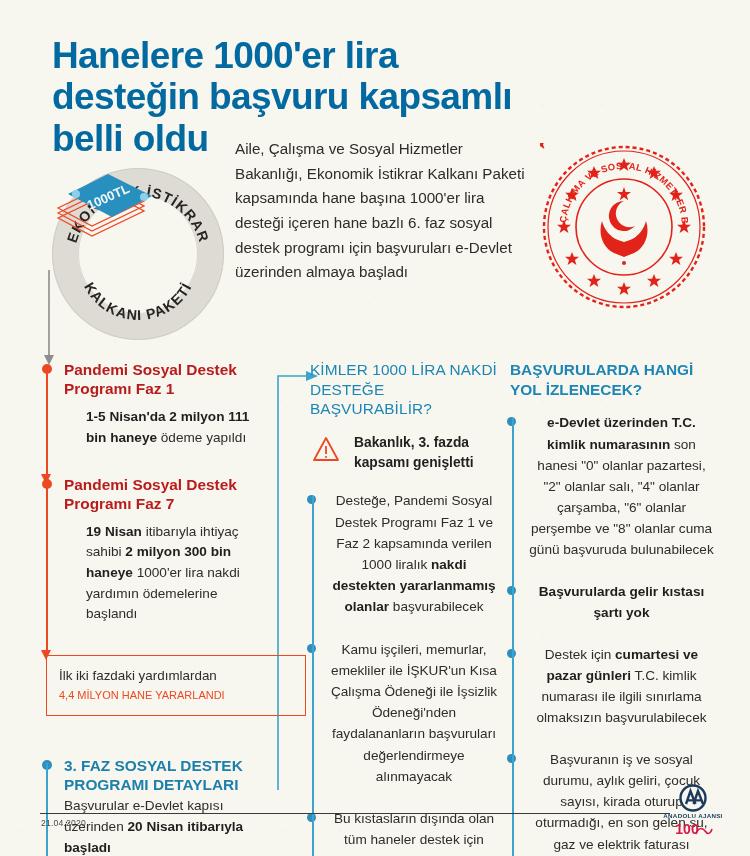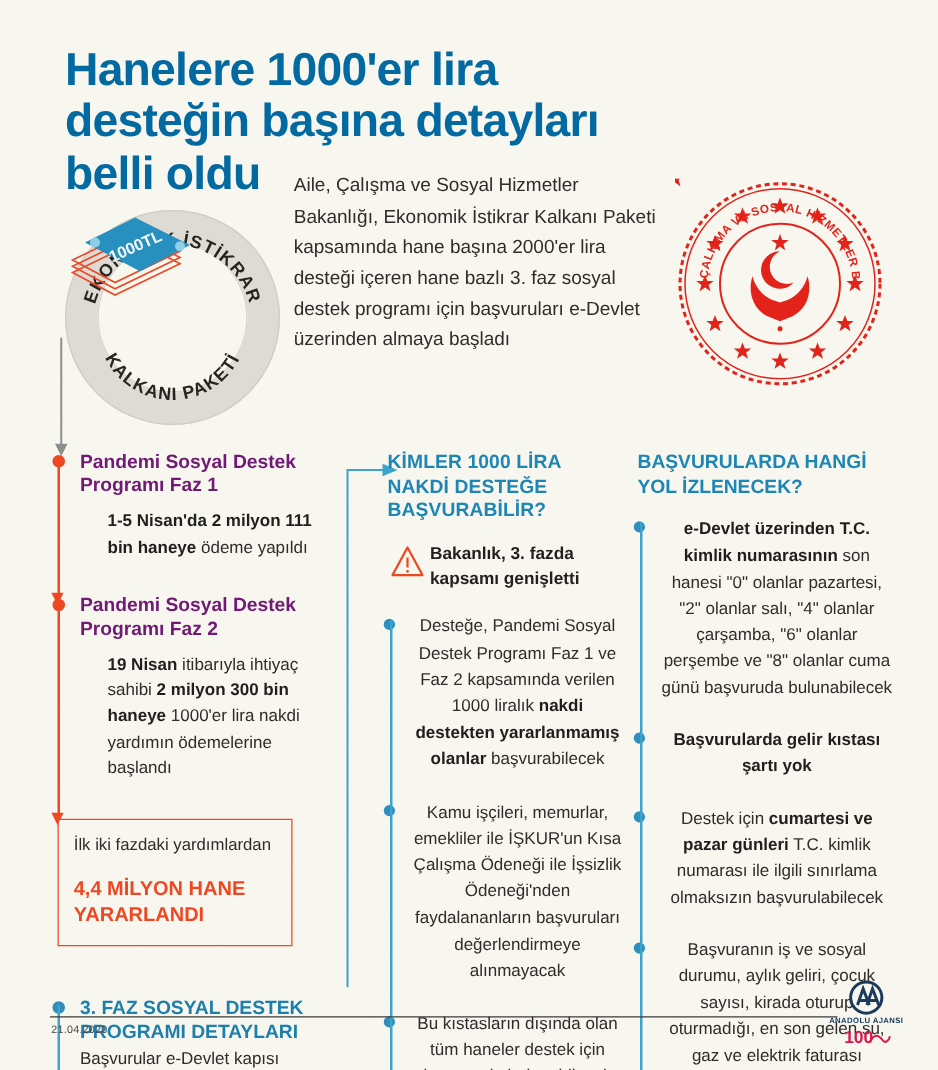--- a/index.html
+++ b/index.html
@@ -83,58 +83,58 @@
     position:absolute; left:4px; top:7px; bottom:-2px; width:2px; background:#ee4823;
   }
   .phase .dot{
     position:absolute; left:0px; top:4px; width:10px; height:10px;
     border-radius:50%; background:#ee4823;
   }
   .phase .arrowdown{
     position:absolute; left:-1px; bottom:-9px; width:12px; height:10px;
   }
   .phase h3{
-    color:#701a75; font-size:15.4px; font-weight:bold; line-height:1.24;
+    color:#b91c1c; font-size:15.4px; font-weight:bold; line-height:1.24;
     margin-bottom:9px;
   }
   .phase .body{
     font-size:13.6px; line-height:1.52; color:#2f2c2a; padding-left:22px;
     padding-bottom:26px;
   }
   .phase .body b{ font-weight:bold; color:#211f1e; }
 
   .highlight-box{
     margin-top:4px; margin-left:4px; border:1.6px solid #ee4823;
-    padding:10px 16px 12px 12px; width:188px;
+    padding:10px 16px 12px 12px; width:260px;
   }
   .highlight-box .line1{ font-size:13.4px; line-height:1.45; color:#2f2c2a; }
   .highlight-box .line2{
-    font-size:16px; font-weight:bold; color:#ee4823; line-height:1.3; margin-top:17px;
+    font-size:11px; font-weight:normal; color:#ee4823; line-height:1.3; margin-top:3px;
   }
 
   .faz3{ position:relative; margin-top:40px; padding-left:22px; }
   .faz3 .spine{
     position:absolute; left:4px; top:7px; height:146px; width:2px; background:#3da3cc;
   }
   .faz3 .dot{
     position:absolute; left:0px; top:4px; width:10px; height:10px;
     border-radius:50%; background:#2e8fbd;
   }
   .faz3 h3{
     color:#1d7fab; font-size:15.4px; font-weight:bold; line-height:1.26; 
   }
   .faz3 .body{ font-size:13.6px; line-height:1.56; color:#2f2c2a; }
   .faz3 .body b{ font-weight:bold; color:#211f1e; }
 
   
   .col-mid h2{
-    color:#1d86b5; font-size:15.4px; font-weight:bold; line-height:1.28;
+    color:#1d86b5; font-size:15.4px; font-weight:normal; line-height:1.28;
     letter-spacing:.1px; margin-bottom:14px;
   }
-  .warn{ display:flex; gap:4px; align-items:flex-start; padding-left:2px; margin-bottom:18px; }
+  .warn{ display:flex; gap:14px; align-items:flex-start; padding-left:2px; margin-bottom:18px; }
   .warn .tri{ flex:0 0 auto; width:28px; height:26px; margin-top:3px; }
   .warn .wtext{ font-size:13.8px; font-weight:bold; line-height:1.42; color:#231f20; }
 
   .bullets{ position:relative; padding-left:18px; }
   .bullets .spine{
     position:absolute; left:2px; top:6px; bottom:4px; width:2px; background:#3da3cc;
   }
   .bullets li{ list-style:none; position:relative; margin-bottom:21px;text-align:center; }
   .bullets li .dot{
     position:absolute; left:-21px; top:5px; width:9px; height:9px;
@@ -159,25 +159,25 @@
   .aa-logo{ position:absolute; left:662px; top:784px; width:62px; height:56px; }
   .aa-logo svg{ width:100%; height:100%; }
 </style>
 </head>
 <body>
 
 <div class="page">
 
   <div class="headline">
     <span class="ln">Hanelere 1000'er lira</span>
-    <span class="ln">desteğin başına detayları</span>
+    <span class="ln">desteğin başvuru kapsamlı</span>
     <span class="ln">belli oldu</span>
   </div>
 
-  <div class="intro">Aile, Çalışma ve Sosyal Hizmetler Bakanlığı, Ekonomik İstikrar Kalkanı Paketi kapsamında hane başına 2000'er lira desteği içeren hane bazlı 3. faz sosyal destek programı için başvuruları e-Devlet üzerinden almaya başladı</div>
+  <div class="intro">Aile, Çalışma ve Sosyal Hizmetler Bakanlığı, Ekonomik İstikrar Kalkanı Paketi kapsamında hane başına 1000'er lira desteği içeren hane bazlı 6. faz sosyal destek programı için başvuruları e-Devlet üzerinden almaya başladı</div>
 
   <div class="seal">
     <div class="ring-outer"></div>
     <div class="ring-inner"></div>
     <svg viewBox="0 0 172 172">
       <defs>
         <path id="arcTop" d="M 22,92 A 64,64 0 0 1 150,92" fill="none"></path>
         <path id="arcBot" d="M 26,92 A 60,60 0 0 0 146,92" fill="none"></path>
       </defs>
       <text class="seal-text">
@@ -257,21 +257,21 @@
       <h3>Pandemi Sosyal Destek Programı Faz 1</h3>
       <div class="body"><b>1-5 Nisan'da 2 milyon 111 bin haneye</b> ödeme yapıldı</div>
     </div>
 
     <div class="phase">
       <span class="dot"></span>
       <span class="spine"></span>
       <svg class="arrowdown" viewBox="0 0 12 10">
         <polygon points="5,10 0,0 10,0" fill="#ee4823"></polygon>
       </svg>
-      <h3>Pandemi Sosyal Destek Programı Faz 2</h3>
+      <h3>Pandemi Sosyal Destek Programı Faz 7</h3>
       <div class="body"><b>19 Nisan</b> itibarıyla ihtiyaç sahibi <b>2 milyon 300 bin haneye</b> 1000'er lira nakdi yardımın ödemelerine başlandı</div>
     </div>
 
     <div class="highlight-box">
       <div class="line1">İlk iki fazdaki yardımlardan</div>
       <div class="line2">4,4 MİLYON HANE YARARLANDI</div>
     </div>
 
     <div class="faz3">
       <span class="dot"></span>

